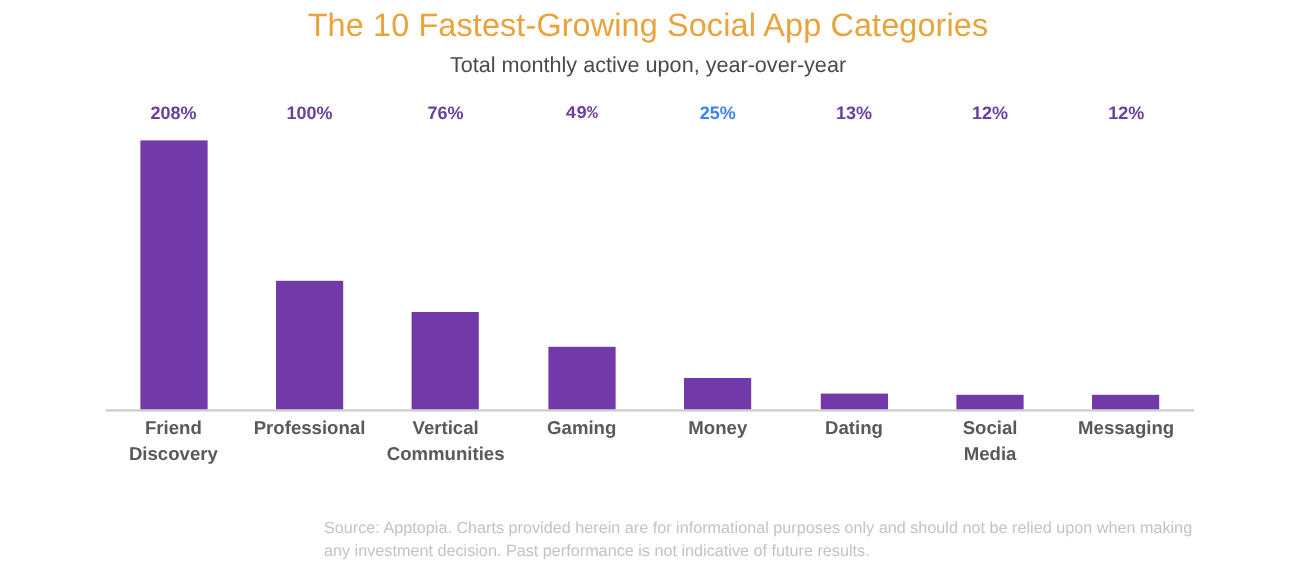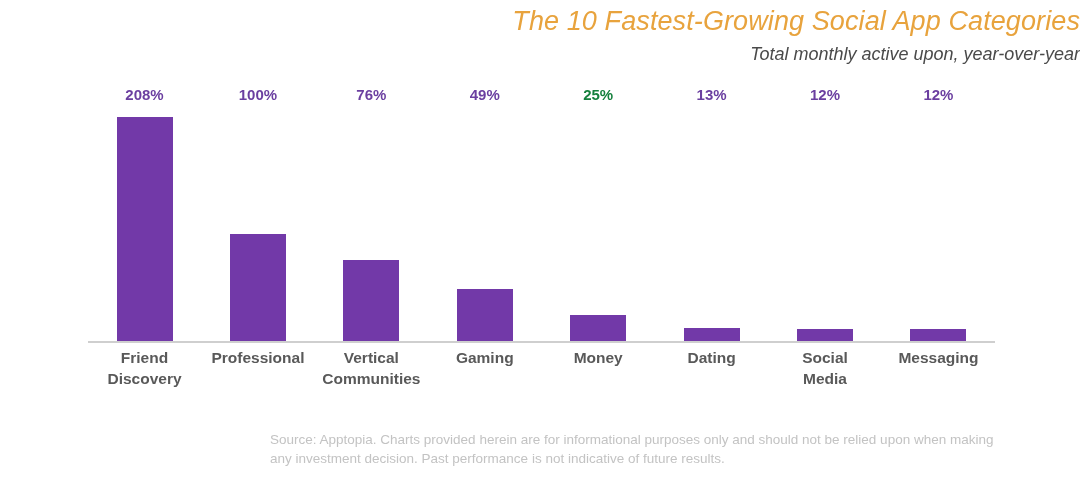--- a/index.html
+++ b/index.html
@@ -21,22 +21,21 @@
     height: 485px;
     box-sizing: border-box;
   }
 
   
   .title-block {
     position: absolute;
     top: 0;
     left: 0;
     width: 1080px;
-    text-align: right;
-    font-style: italic;
+    text-align: center;
   }
   .chart-title {
     margin: 0;
     padding-top: 4px;
     font-size: 27px;
     font-weight: 400;
     color: #e8a33d;
     letter-spacing: 0.1px;
     line-height: 34px;
   }
@@ -158,26 +157,26 @@
         <span class="bar-value" style="color: rgb(107, 63, 160);">100%</span>
         <div class="bar-rect" style="height: 108.173px; background: rgb(114, 57, 168);"></div>
       </div>
 
       <div class="bar-slot">
         <span class="bar-value" style="color: rgb(107, 63, 160);">76%</span>
         <div class="bar-rect" style="height: 82.2115px; background: rgb(114, 57, 168);"></div>
       </div>
 
       <div class="bar-slot">
-        <span class="bar-value" style="color: rgb(107, 63, 160);">49%</span>
+        <span class="bar-value" style="color: rgb(107, 63, 160); font-family: Liberation Mono, monospace;">49%</span>
         <div class="bar-rect" style="height: 53.0048px; background: rgb(114, 57, 168);"></div>
       </div>
 
       <div class="bar-slot">
-        <span class="bar-value" style="color: #15803d;">25%</span>
+        <span class="bar-value" style="color: #3b82f6;">25%</span>
         <div class="bar-rect" style="height: 27.0433px; background: rgb(114, 57, 168);"></div>
       </div>
 
       <div class="bar-slot">
         <span class="bar-value" style="color: rgb(107, 63, 160);">13%</span>
         <div class="bar-rect" style="height: 14.0625px; background: rgb(114, 57, 168);"></div>
       </div>
 
       <div class="bar-slot">
         <span class="bar-value" style="color: rgb(107, 63, 160);">12%</span>

